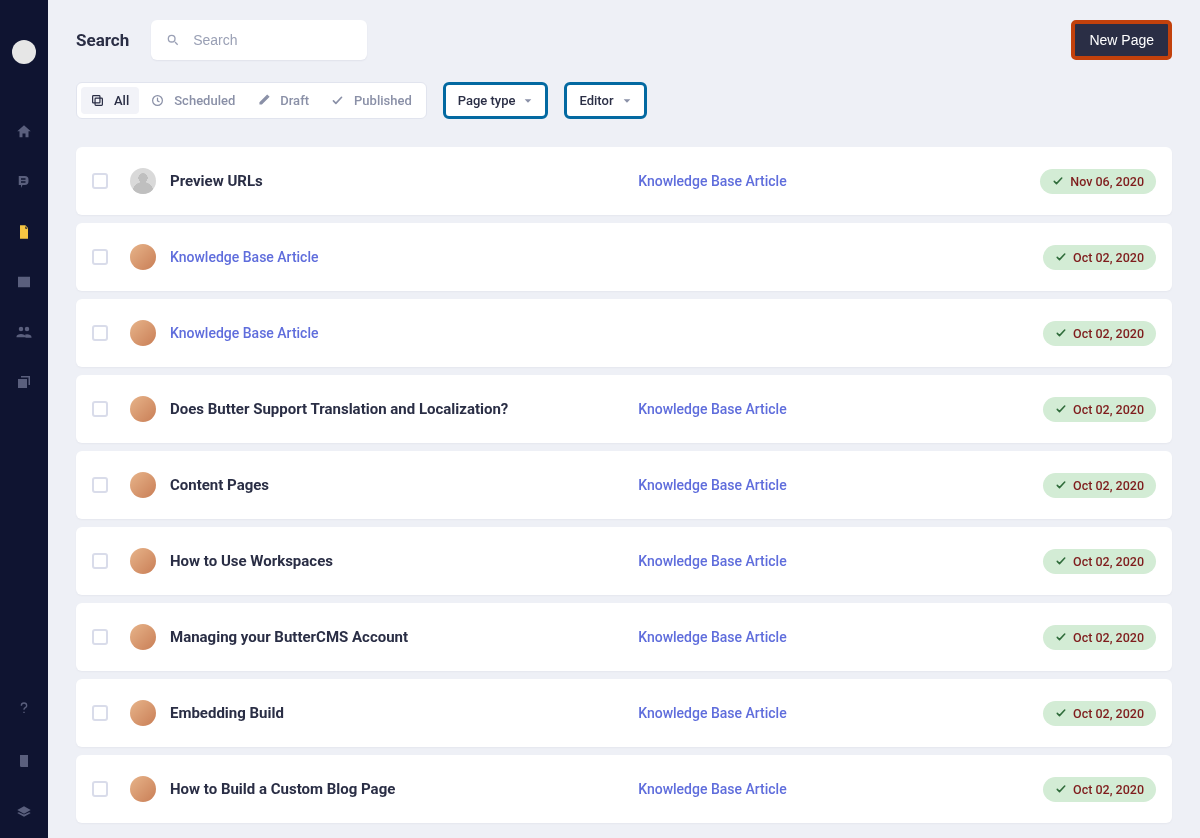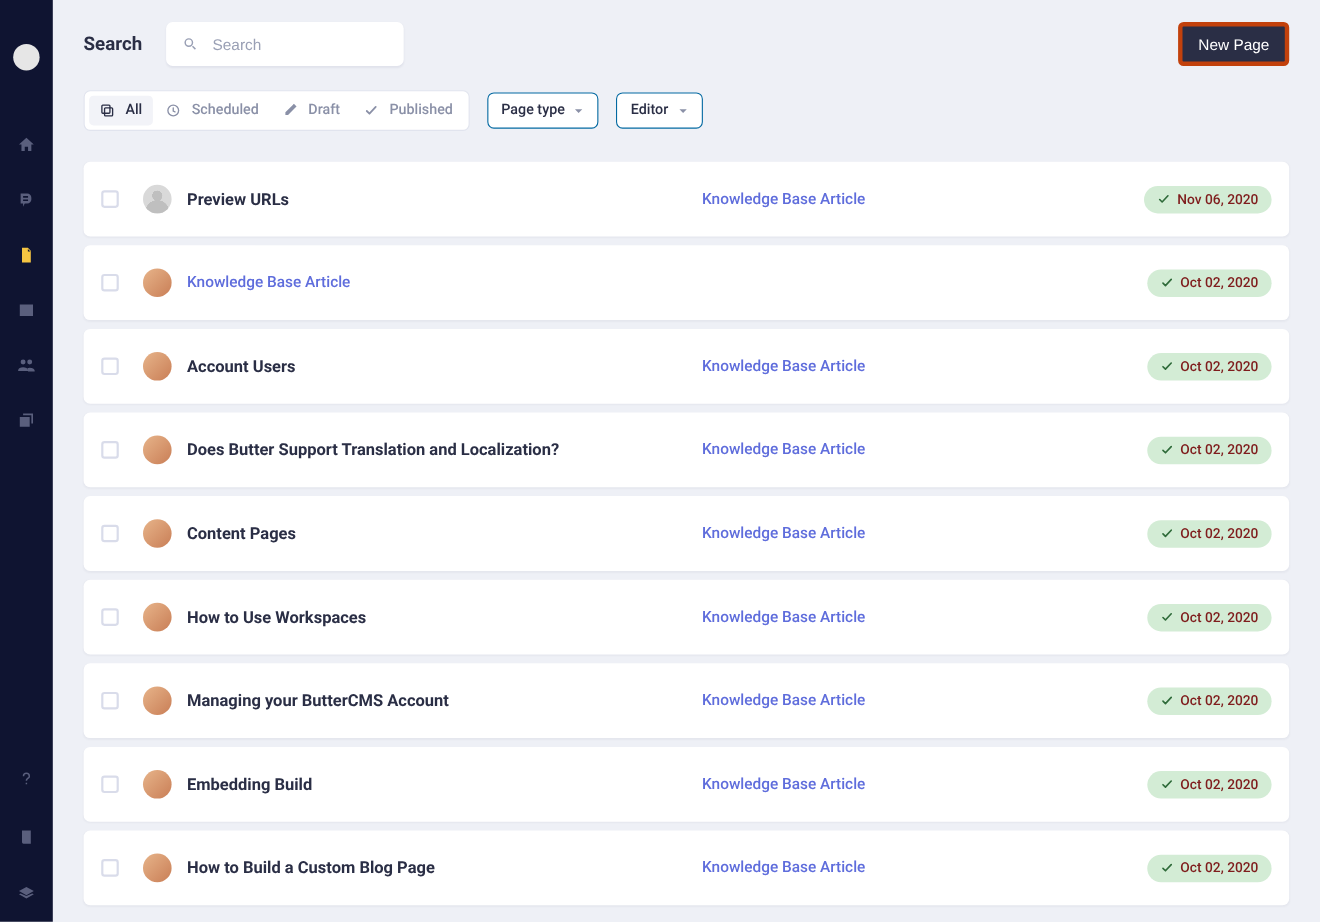--- a/index.html
+++ b/index.html
@@ -74,21 +74,21 @@
   .seg-item {
     display: inline-flex; align-items: center; gap: 10px;
     padding: 6px 10px; border-radius: 4px;
     color: #8a90a7; font-size: 13px; font-weight: 500;
     cursor: pointer;
   }
   .seg-item.active { background: #f2f3f8; color: #2a2e45; }
   .seg-item svg { width: 13px; height: 13px; }
   .dropdown-btn {
     display: inline-flex; align-items: center; gap: 8px;
-    background: #fff; border: 1px solid #0369a1; border-radius: 6px;
+    background: #fff; border: 3px solid #0369a1; border-radius: 6px;
     padding: 8px 12px; font-size: 13px; font-weight: 500; color: #2a2e45;
     cursor: pointer;
   }
   .dropdown-btn .chev { color: #8a90a7; }
 
   
   .page-list { display: flex; flex-direction: column; gap: 8px; }
   .page-row {
     background: #fff; border-radius: 6px;
     display: flex; align-items: center;
@@ -274,21 +274,20 @@
           <div class="status-pill">
             <svg viewBox="0 0 16 16" fill="none" stroke="#2f6b3a" stroke-width="2">
               <path d="M3 8.5l3 3L13 4" stroke-linecap="round" stroke-linejoin="round"></path>
             </svg>
             <span>Oct 02, 2020</span>
           </div>
         </div>
         <div class="page-row">
           <div class="row-checkbox"></div>
           <div class="row-avatar"></div>
-          <div class="row-title">Account Users</div>
           <div class="row-type">Knowledge Base Article</div>
           <div class="status-pill">
             <svg viewBox="0 0 16 16" fill="none" stroke="#2f6b3a" stroke-width="2">
               <path d="M3 8.5l3 3L13 4" stroke-linecap="round" stroke-linejoin="round"></path>
             </svg>
             <span>Oct 02, 2020</span>
           </div>
         </div>
         <div class="page-row">
           <div class="row-checkbox"></div>

